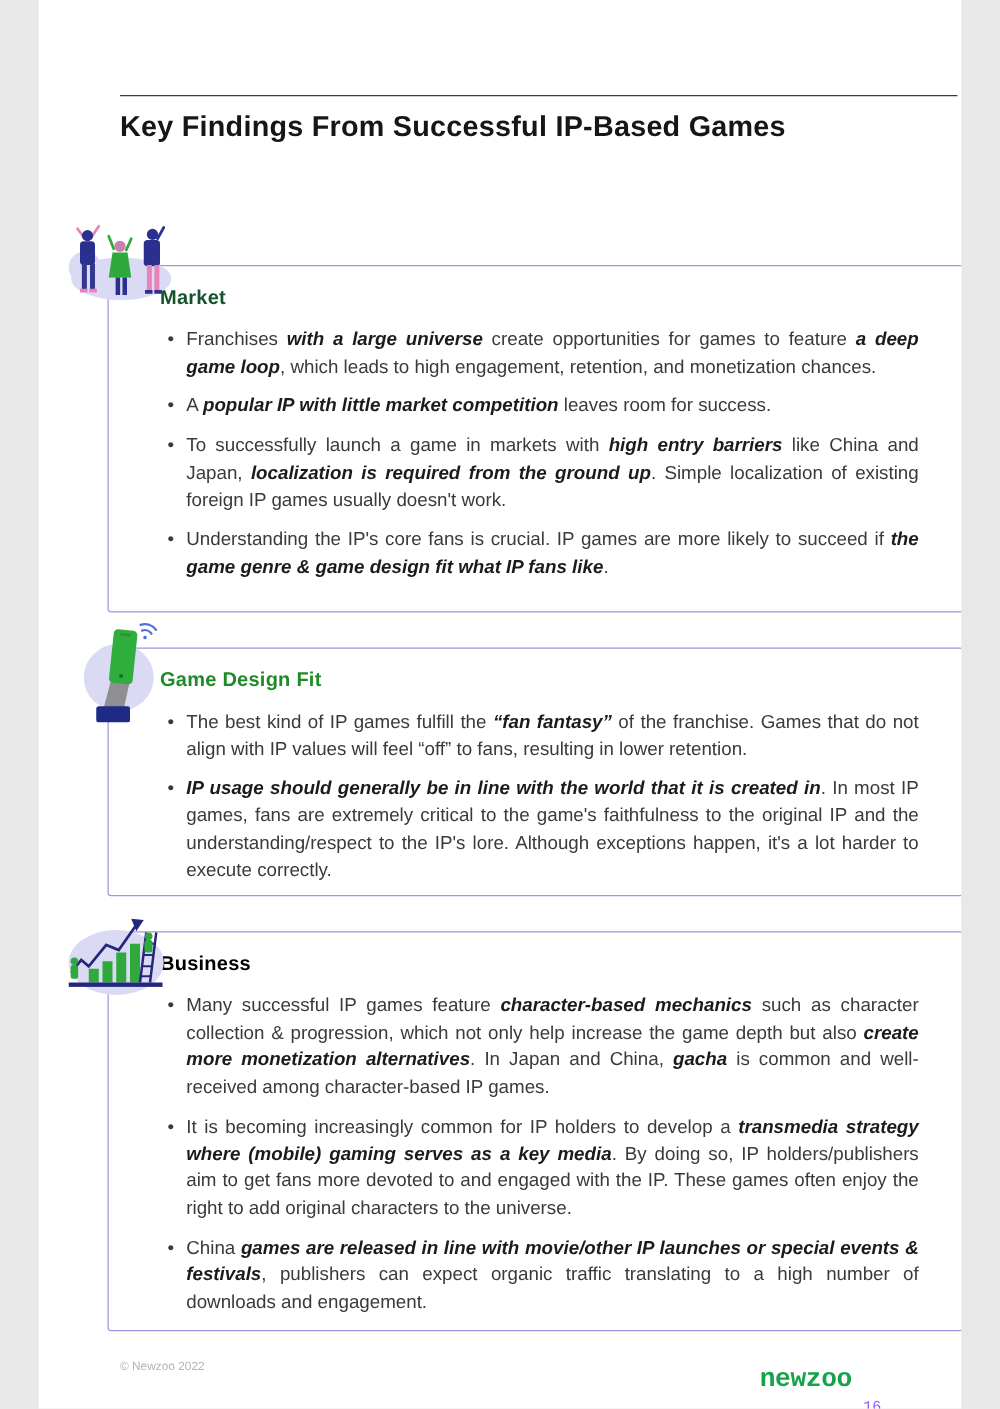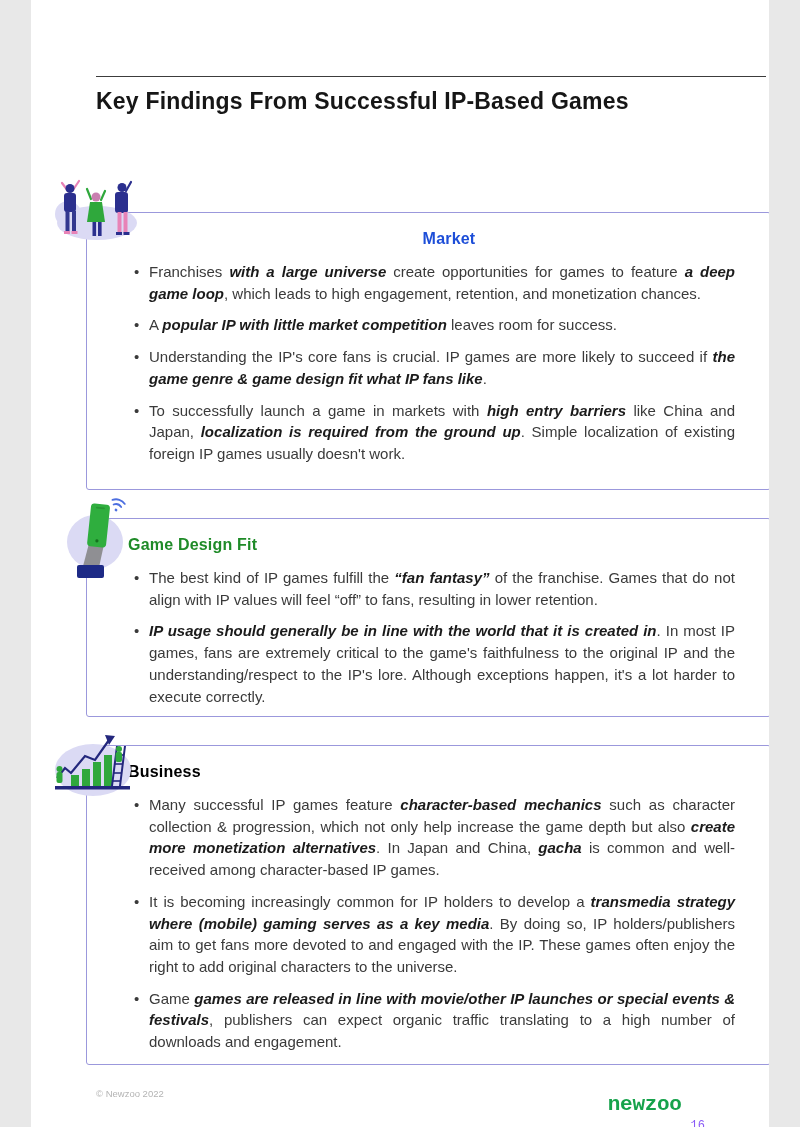--- a/index.html
+++ b/index.html
@@ -73,26 +73,26 @@
       <path d="M78,6 L73,15" stroke="#2b2f8e" stroke-width="2.2" stroke-linecap="round" fill="none"></path>
       <circle cx="69" cy="11.5" r="4.5" fill="#2b2f8e"></circle>
       <rect x="62" y="16" width="13" height="21" rx="3" fill="#2b2f8e"></rect>
       <rect x="64.5" y="36" width="4" height="21" fill="#e883b7"></rect>
       <rect x="70.5" y="36" width="4" height="21" fill="#e883b7"></rect>
       <rect x="63" y="56" width="6" height="3" fill="#2b2f8e"></rect>
       <rect x="70.5" y="56" width="6" height="3" fill="#2b2f8e"></rect>
     </svg>
   </span>
   <section class="box box-market">
-    <h2 class="heading" style="color: #1d4ed8; text-align: center;">Market</h2>
+    <h2 class="heading" style="color: #14532d;">Market</h2>
     <ul class="bullets">
         <li><span>Franchises </span><b>with a large universe</b><span> create opportunities for games to feature </span><b>a deep game loop</b><span>, which leads to high engagement, retention, and monetization chances.</span></li>
         <li><span>A </span><b>popular IP with little market competition</b><span> leaves room for success.</span></li>
+        <li><span>To successfully launch a game in markets with </span><b>high entry barriers</b><span> like China and Japan, </span><b>localization is required from the ground up</b><span>. Simple localization of existing foreign IP games usually doesn't work.</span></li>
         <li><span>Understanding the IP's core fans is crucial. IP games are more likely to succeed if </span><b>the game genre &amp; game design fit what IP fans like</b><span>.</span></li>
-        <li><span>To successfully launch a game in markets with </span><b>high entry barriers</b><span> like China and Japan, </span><b>localization is required from the ground up</b><span>. Simple localization of existing foreign IP games usually doesn't work.</span></li>
       </ul>
   </section>
 
   <span class="icon icon-game">
     <svg width="72" height="84" viewBox="0 0 72 84">
       <ellipse cx="31" cy="48" rx="28" ry="27" fill="#dbdaf4"></ellipse>
       <path d="M18,76 L28,38 L42,41 L34,78 Z" fill="#8f8f93"></path>
       <rect x="13" y="71" width="27" height="13" rx="2" fill="#1d2a86"></rect>
       <g transform="rotate(6 35 32)">
         <rect x="25" y="10" width="19" height="43" rx="3.5" fill="#2fae3e"></rect>
@@ -140,21 +140,21 @@
       <rect x="5.5" y="46" width="6" height="11" rx="2" fill="#2fa83c"></rect>
 
       <rect x="4" y="60" width="75" height="3.5" fill="#23277d"></rect>
     </svg>
   </span>
   <section class="box box-business">
     <h2 class="heading" style="color: #000000;">Business</h2>
     <ul class="bullets">
         <li><span>Many successful IP games feature </span><b>character-based mechanics</b><span> such as character collection &amp; progression, which not only help increase the game depth but also </span><b>create more monetization alternatives</b><span>. In Japan and China, </span><b>gacha</b><span> is common and well-received among character-based IP games.</span></li>
         <li><span>It is becoming increasingly common for IP holders to develop a </span><b>transmedia strategy where (mobile) gaming serves as a key media</b><span>. By doing so, IP holders/publishers aim to get fans more devoted to and engaged with the IP. These games often enjoy the right to add original characters to the universe.</span></li>
-        <li><span>Game </span><b>games are released in line with movie/other IP launches or special events &amp; festivals</b><span>, publishers can expect organic traffic translating to a high number of downloads and engagement.</span></li>
+        <li><span>China </span><b>games are released in line with movie/other IP launches or special events &amp; festivals</b><span>, publishers can expect organic traffic translating to a high number of downloads and engagement.</span></li>
       </ul>
   </section>
 
   <span class="copyright">© Newzoo 2022</span>
   <div class="brand">
     <span class="logo" style="color: rgb(22, 162, 75);">newzoo</span>
     <span class="pagenum">16</span>
   </div>
 
 </div>

